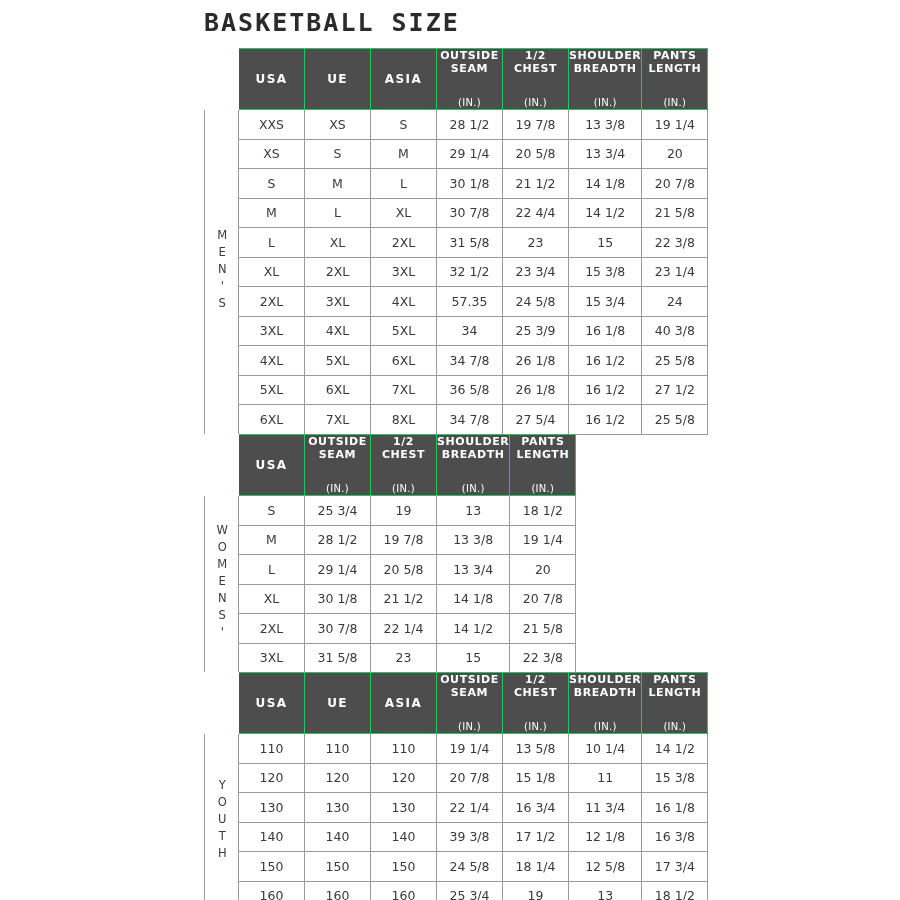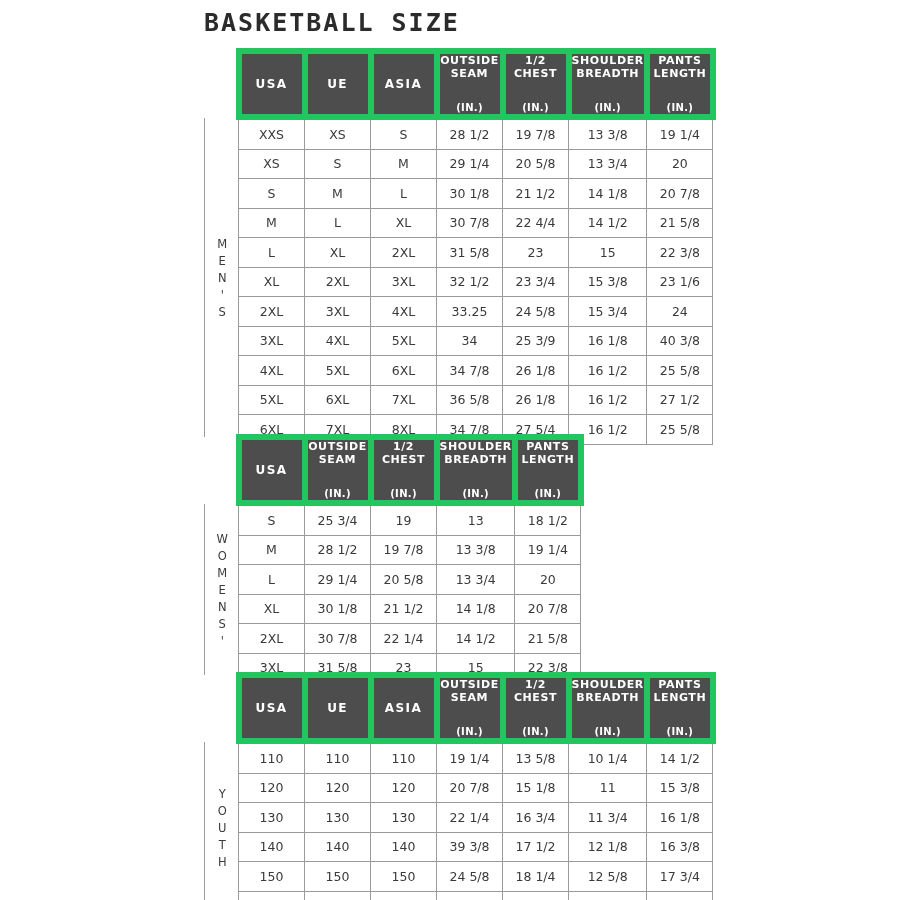--- a/index.html
+++ b/index.html
@@ -44,21 +44,21 @@
     border: 1px solid #9a9a9a;
     text-align: center;
     vertical-align: middle;
     font-size: 12.5px;
     color: #3a3a3a;
     padding: 0;
   }
   table.size-table thead th {
     background: #4d4d4d;
     color: #ffffff;
-    border: 6px solid #22c55e;
+    border: 1px solid #22c55e;
     font-size: 11px;
     font-weight: bold;
     letter-spacing: 0.6px;
     line-height: 1.22;
     height: 48px;
   }
   table.size-table thead th.big {
     font-size: 12px;
     letter-spacing: 1.4px;
   }
@@ -66,21 +66,21 @@
     background: #ffffff;
     border: 1px solid #ffffff;
   }
   table.size-table tbody td {
     height: 28.5px;
     background: #ffffff;
   }
   .unit {
     display: block;
     font-size: 10px;
-    font-weight: bold;
+    font-weight: normal;
     letter-spacing: 0.3px;
     margin-top: 21px;
   }
   .rowlabel {
     writing-mode: vertical-rl;
     text-orientation: upright;
     letter-spacing: 3px;
     font-size: 11.5px;
     color: #3a3a3a;
     font-weight: normal;
@@ -194,27 +194,27 @@
           <td>15</td>
           <td>22 3/8</td>
         </tr>
         <tr>
           <td>XL</td>
           <td>2XL</td>
           <td>3XL</td>
           <td>32 1/2</td>
           <td>23 3/4</td>
           <td>15 3/8</td>
-          <td>23 1/6</td>
+          <td>23 1/4</td>
         </tr>
         <tr>
           <td>2XL</td>
           <td>3XL</td>
           <td>4XL</td>
-          <td>33.25</td>
+          <td>57.35</td>
           <td>24 5/8</td>
           <td>15 3/4</td>
           <td>24</td>
         </tr>
         <tr>
           <td>3XL</td>
           <td>4XL</td>
           <td>5XL</td>
           <td>34</td>
           <td>25 3/9</td>

